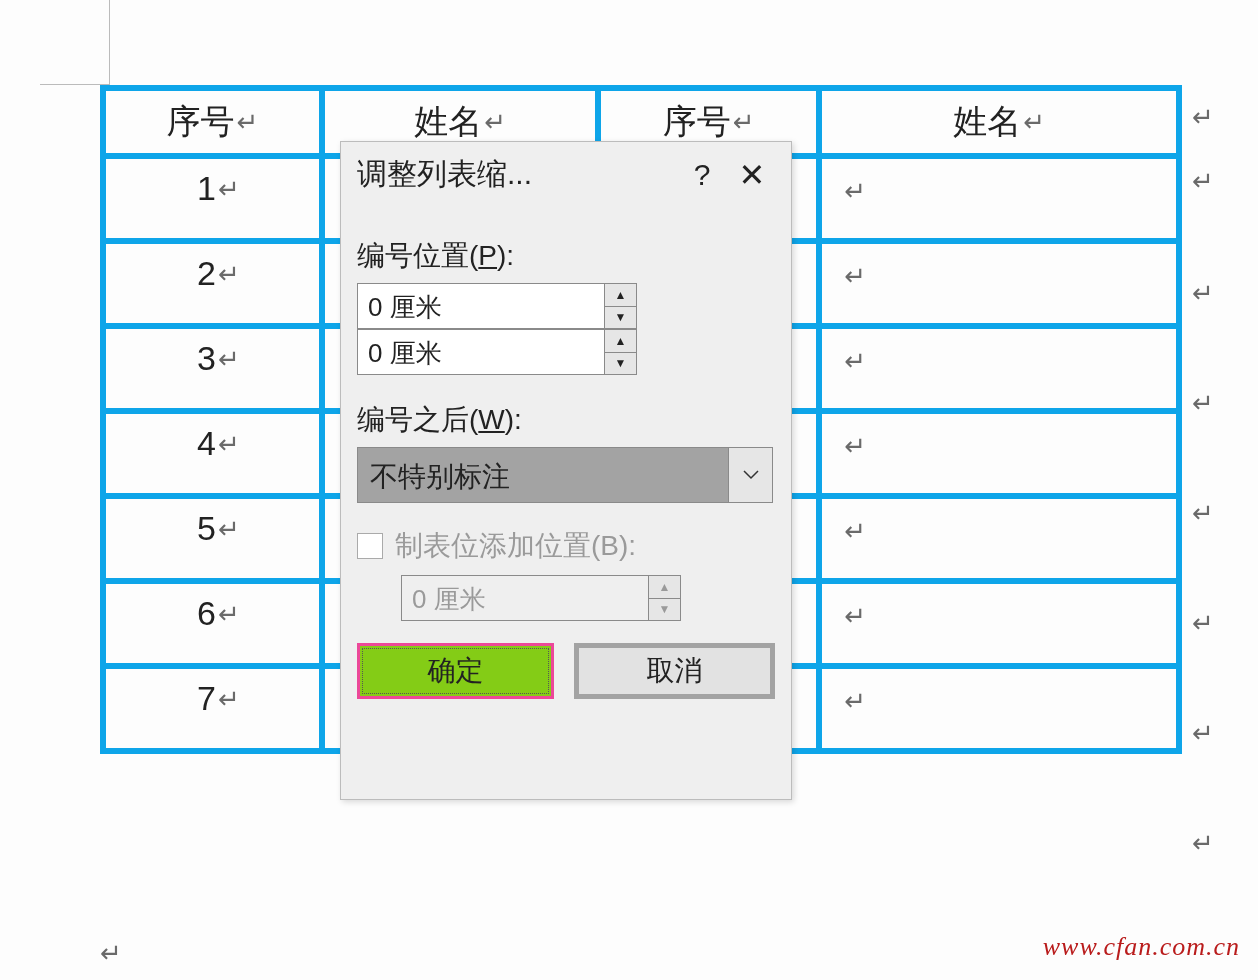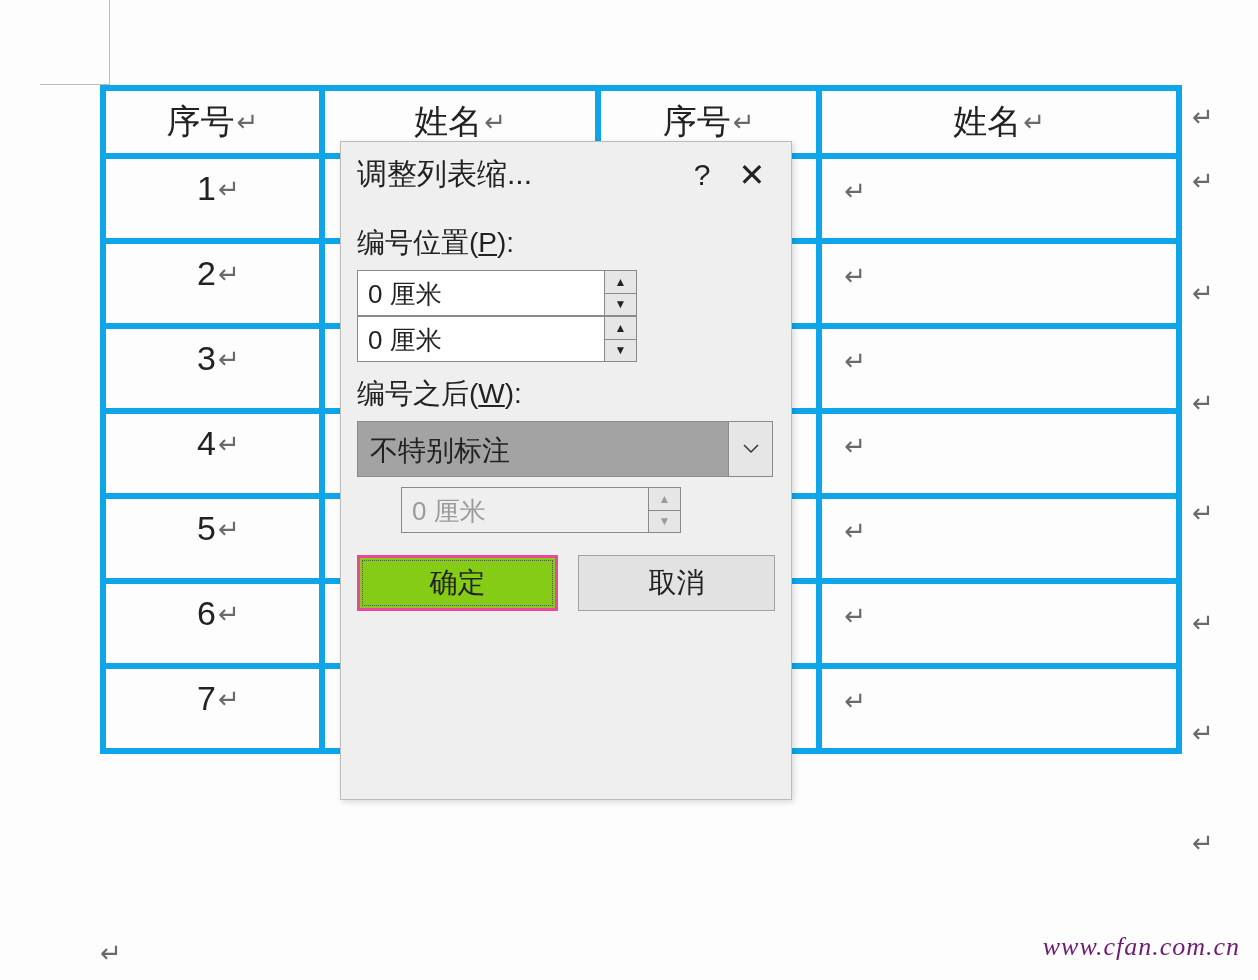--- a/index.html
+++ b/index.html
@@ -91,21 +91,21 @@
     width: 50px;
     text-align: center;
     font-size: 30px;
     color: #222;
     cursor: default;
   }
   .dialog-title .close-btn { font-size: 32px; }
   .dialog-body { padding: 6px 16px 0 16px; }
   .field-label {
     font-size: 28px;
-    margin-top: 13px;
+    margin-top: 26px;
     margin-bottom: 8px;
   }
   .field-label .ul { text-decoration: underline; }
   .field-label.disabled { color: #9a9a9a; }
   .spinner {
     display: flex;
     width: 280px;
     height: 46px;
     border: 1px solid #8a8a8a;
     background: #fff;
@@ -162,40 +162,40 @@
   }
   .dialog-buttons {
     display: flex;
     gap: 20px;
     padding: 22px 16px 16px 16px;
   }
   .dlg-btn {
     flex: 1;
     height: 56px;
     background: #e2e2e2;
-    border: 1px solid #a3a3a3;
+    border: 5px solid #a3a3a3;
     display: flex;
     align-items: center;
     justify-content: center;
     font-size: 28px;
   }
   .dlg-btn.primary {
     border: 3px solid #ec4899;
     outline: 1px dotted #555;
     outline-offset: -6px;
     background: #84cc16;
   }
   .watermark {
     position: absolute;
     right: 18px;
     bottom: 18px;
     font-family: Georgia, serif;
     font-style: italic;
     font-size: 26px;
-    color: #701a75;
+    color: #b91c1c;
     letter-spacing: 1px;
     text-shadow: 0 1px 1px rgba(255,255,255,0.6);
   }
 </style>
 </head>
 <body>
 
 <div class="ruler-corner"></div>
 
 <table class="doc-table">
@@ -293,20 +293,24 @@
     </div>
     <div class="combo">
       <div class="cb-val">不特别标注</div>
       <div class="cb-btn">
         <svg width="16" height="10" viewBox="0 0 16 10">
             <path d="M1 1 L8 8 L15 1" stroke="#333" stroke-width="1.5" fill="none"></path>
           </svg>
       </div>
     </div>
 
+    <div class="checkbox-row">
+      <div class="checkbox-box"></div>
+      <span class="field-label disabled" style="margin:0;">制表位添加位置(B):</span>
+    </div>
     <div class="spinner disabled" style="margin-left:44px; margin-top:10px;">
       <div class="sp-val">0 厘米</div>
       <div class="sp-btns">
         <div class="sp-up">▲</div>
         <div class="sp-dn">▼</div>
       </div>
     </div>
 
   </div>
   <div class="dialog-buttons">

